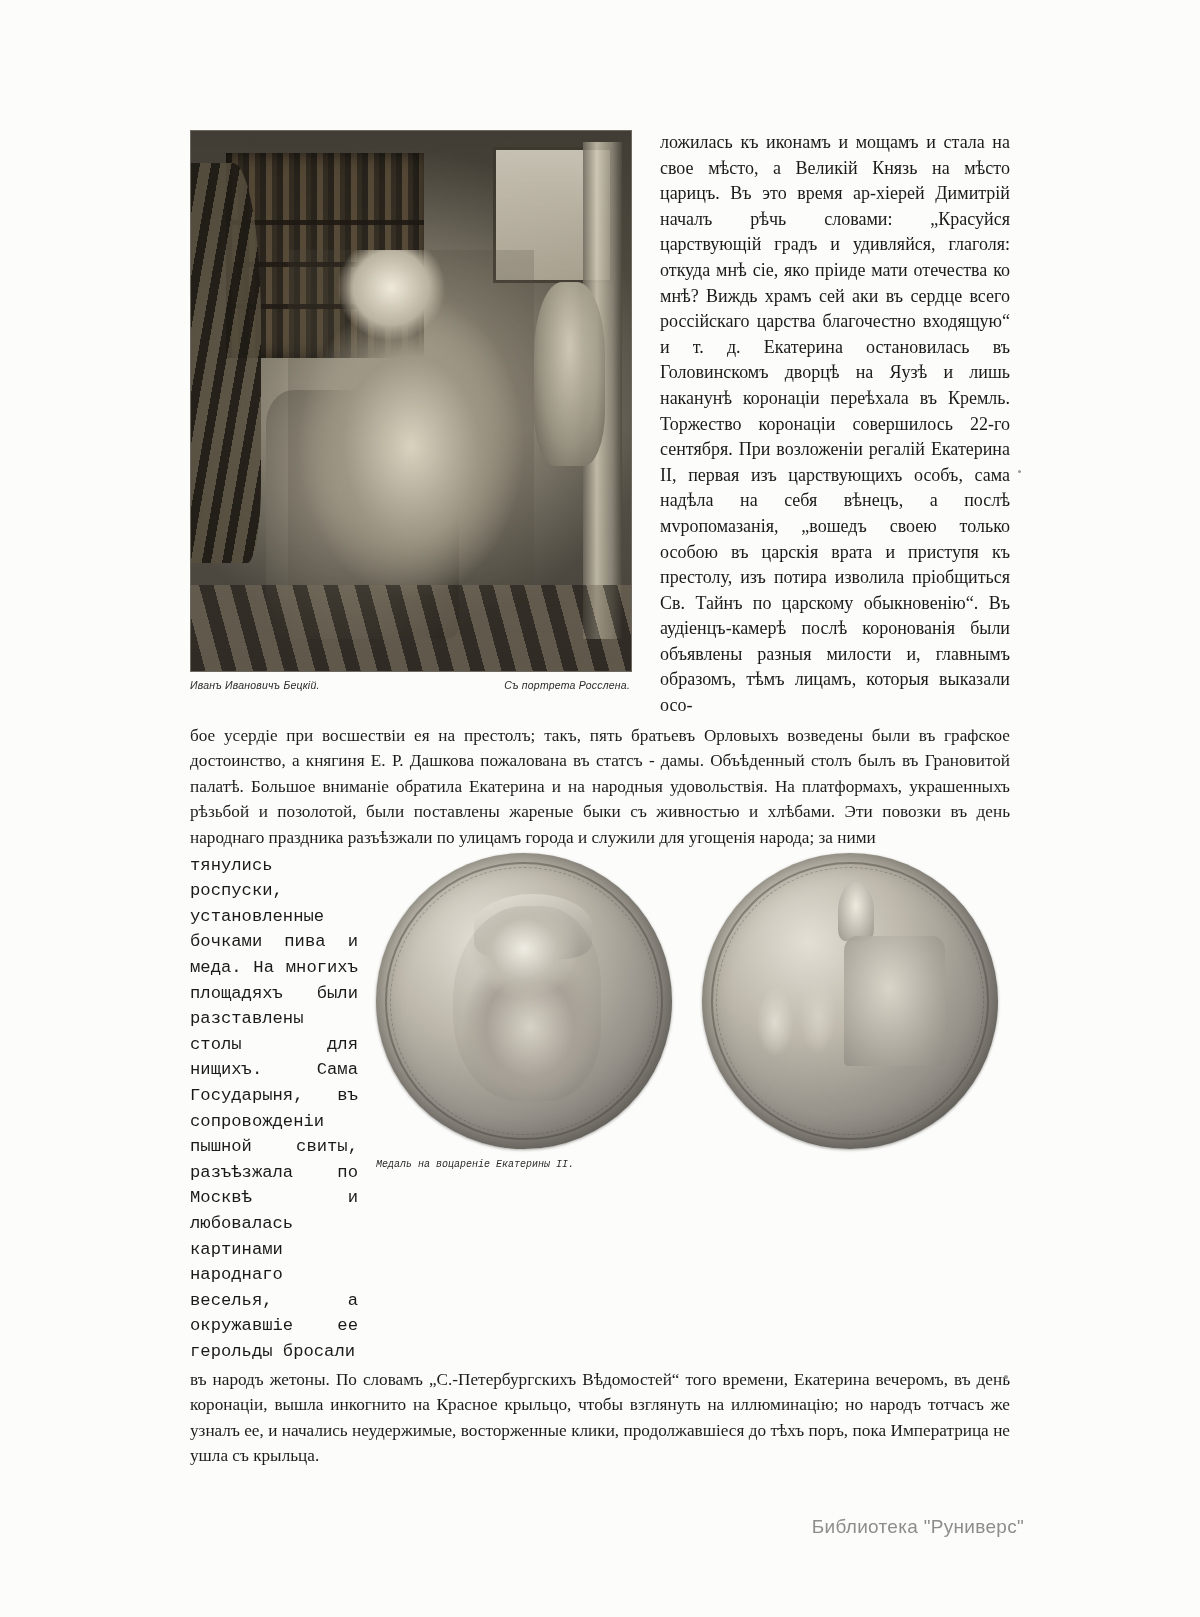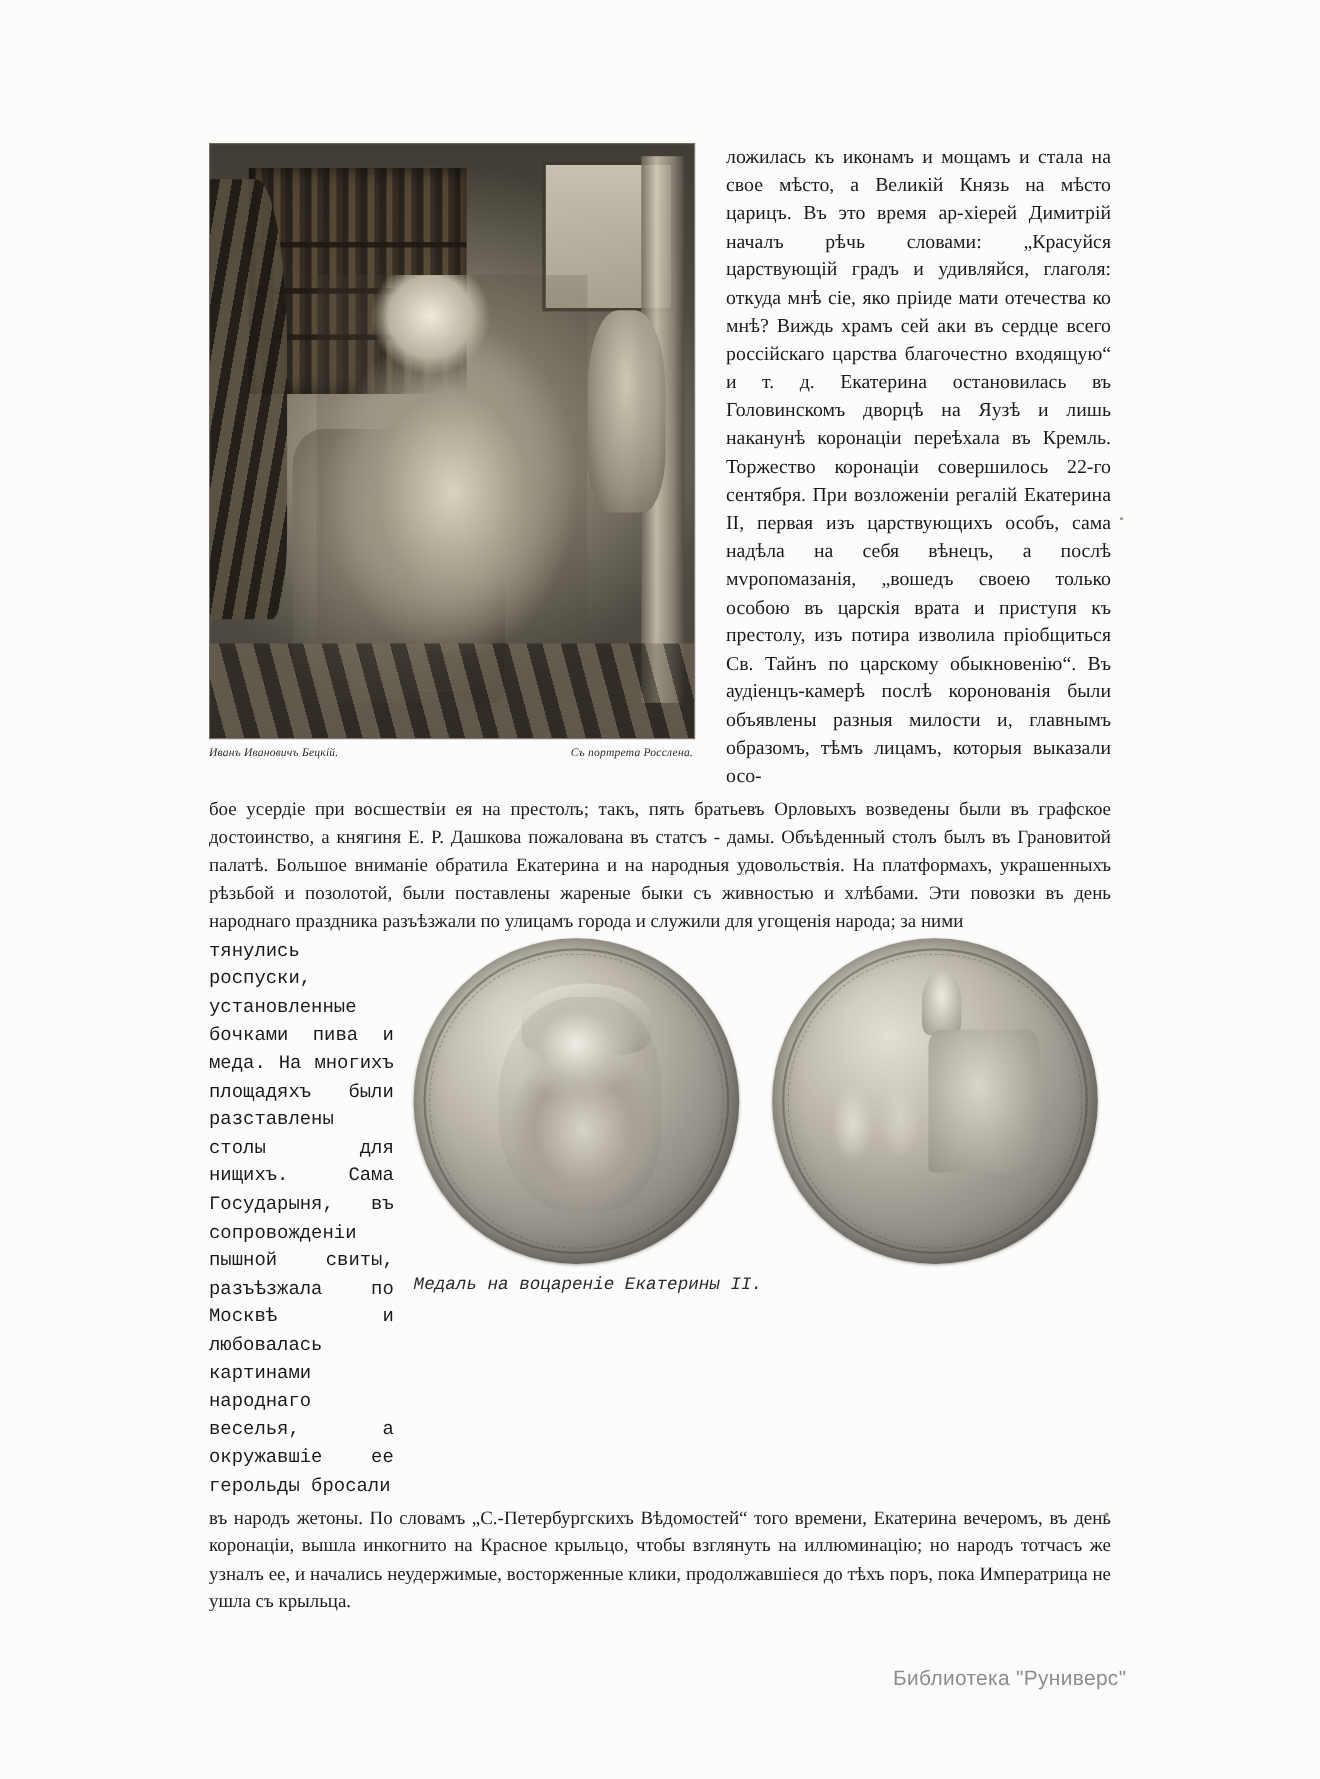--- a/index.html
+++ b/index.html
@@ -141,21 +141,21 @@
     background: repeating-linear-gradient(75deg, rgba(30,26,20,0.55) 0 14px, rgba(120,110,92,0.5) 14px 30px);
   }
   .fig-caption-row {
     width: 440px;
     display: flex;
     justify-content: space-between;
     margin-top: 7px;
     font-size: 10.5px;
     font-style: italic;
     color: #2a2a2a;
-    font-family: Liberation Serif, serif;
+    font-family: Liberation Sans, sans-serif;
   }
   .fig-caption-row span { letter-spacing: .2px; }
 
   .col-right {
     overflow: hidden;
     font-size: 18px;
     line-height: 25.6px;
     text-align: justify;
   }
   .col-right p { margin: 0; }
@@ -248,21 +248,21 @@
   }
   .medal-reverse .statue-top {
     position: absolute;
     left: 46%; top: 10%;
     width: 12%; height: 20%;
     background: radial-gradient(ellipse at 50% 40%, #efeade, #9b968c);
     border-radius: 50% 50% 20% 20%;
   }
   .medal-caption {
     margin-top: 10px;
-    font-size: 16px;
+    font-size: 10px;
     font-style: italic;
     color: #2a2a2a;
   }
 
   .after-medal {
     clear: both;
     padding-top: 2px;
   }
 
   .page-number {

